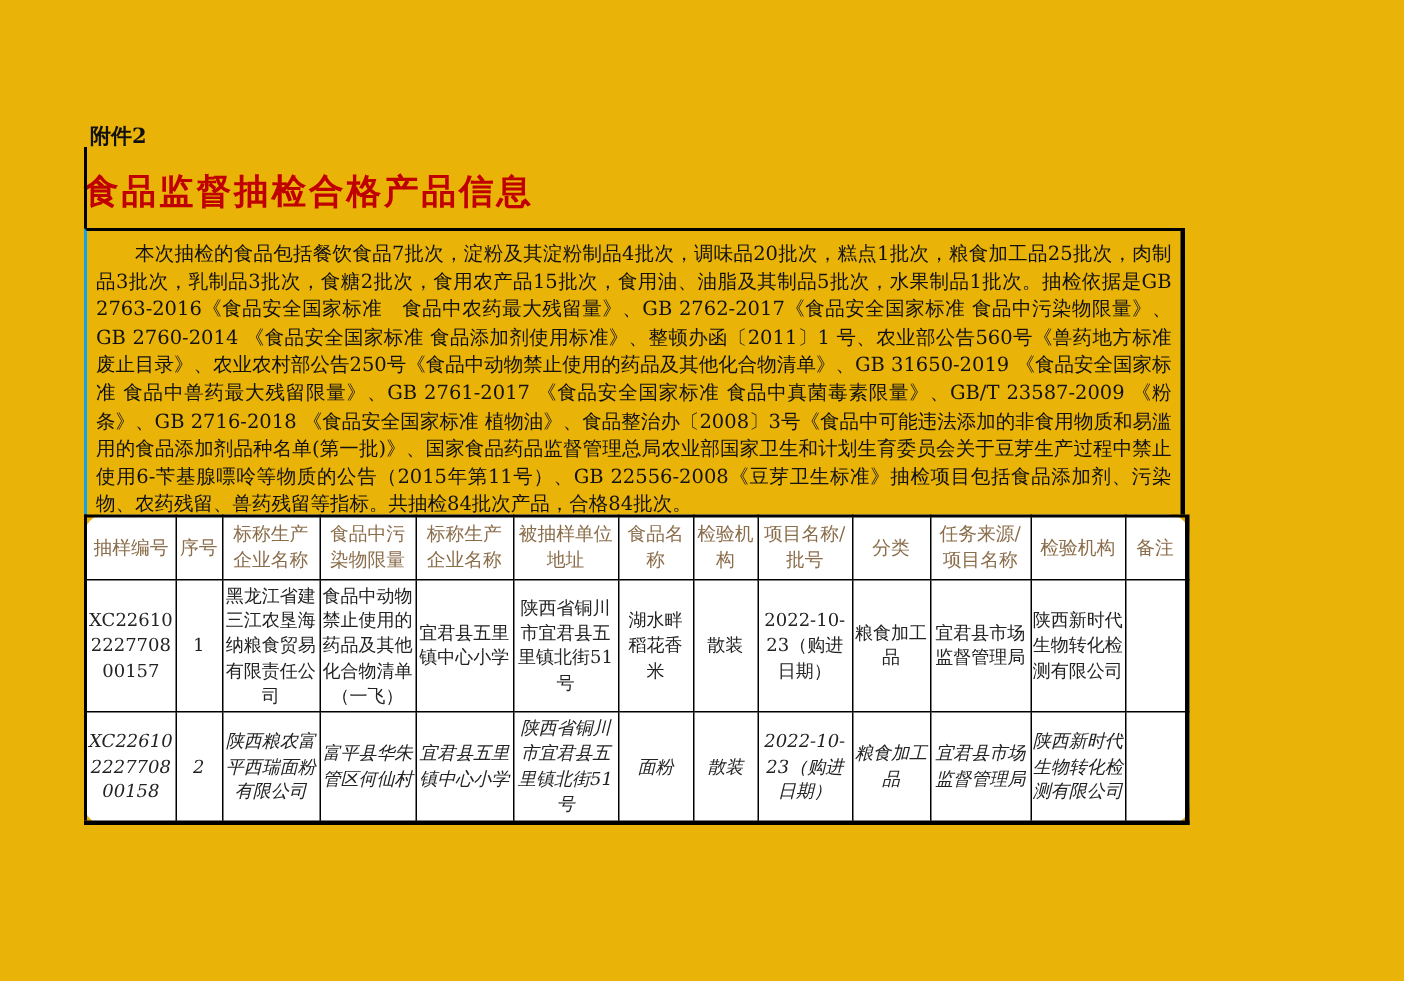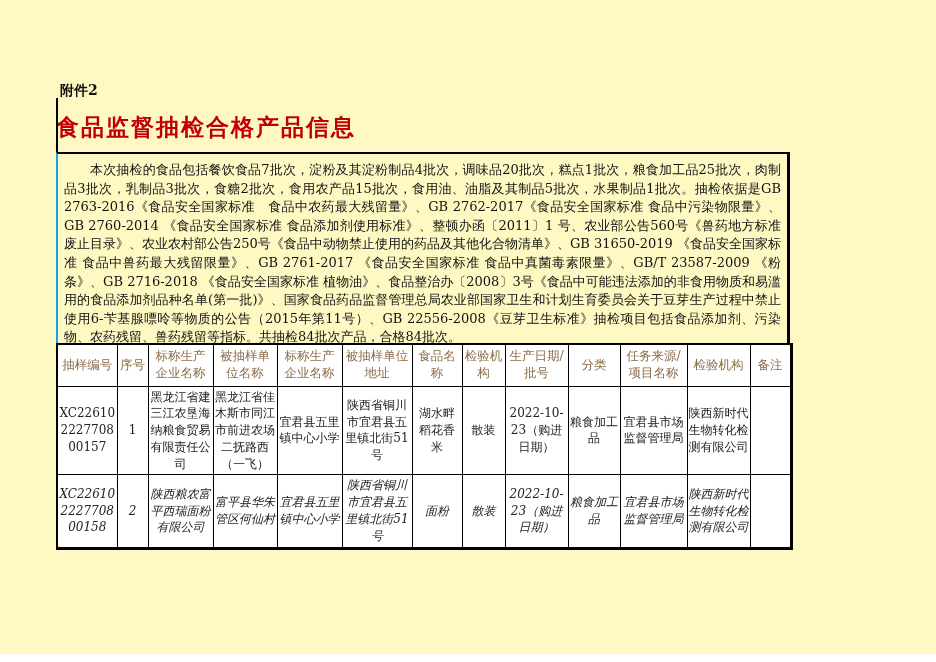--- a/index.html
+++ b/index.html
@@ -1,20 +1,20 @@
 <!DOCTYPE html>
 <html><head>
 <meta charset="utf-8">
 <style>
   html, body { margin: 0; padding: 0; background: #ffffff; }
   .page {
     position: relative;
     width: 936px;
     height: 654px;
-    background: #fef9c3;
+    background: #eab308;
     font-family: "DejaVu Serif", "Liberation Serif", serif;
     color: #1a1a1a;
     overflow: hidden;
   }
   .attachment {
     position: absolute;
     left: 60px;
     top: 82px;
     font-size: 14px;
     font-weight: bold;
@@ -123,38 +123,38 @@
         <col style="width:52px">
           <col style="width:67px">
           <col style="width:63px">
         <col style="width:41px">
       </colgroup>
       <thead>
         <tr class="hdr">
           <th>抽样编号</th>
           <th>序号</th>
           <th>标称生产企业名称</th>
-          <th>被抽样单位名称</th>
+          <th>食品中污染物限量</th>
           <th>标称生产企业名称</th>
           <th>被抽样单位地址</th>
           <th>食品名称</th>
           <th>检验机构</th>
-          <th>生产日期/批号</th>
+          <th>项目名称/批号</th>
           <th>分类</th>
           <th>任务来源/项目名称</th>
           <th>检验机构</th>
           <th>备注</th>
         </tr>
       </thead>
       <tbody>
         <tr class="row1">
           <td>XC22610222770800157</td>
           <td>1</td>
           <td>黑龙江省建三江农垦海纳粮食贸易有限责任公司</td>
-          <td>黑龙江省佳木斯市同江市前进农场二抚路西（一飞）</td>
+          <td>食品中动物禁止使用的药品及其他化合物清单（一飞）</td>
           <td>宜君县五里镇中心小学</td>
           <td>陕西省铜川市宜君县五里镇北街51号</td>
           <td>湖水畔稻花香米</td>
           <td>散装</td>
           <td>2022-10-23（购进日期）</td>
           <td>粮食加工品</td>
           <td>宜君县市场监督管理局</td>
           <td>陕西新时代生物转化检测有限公司</td>
           <td></td>
         </tr>

